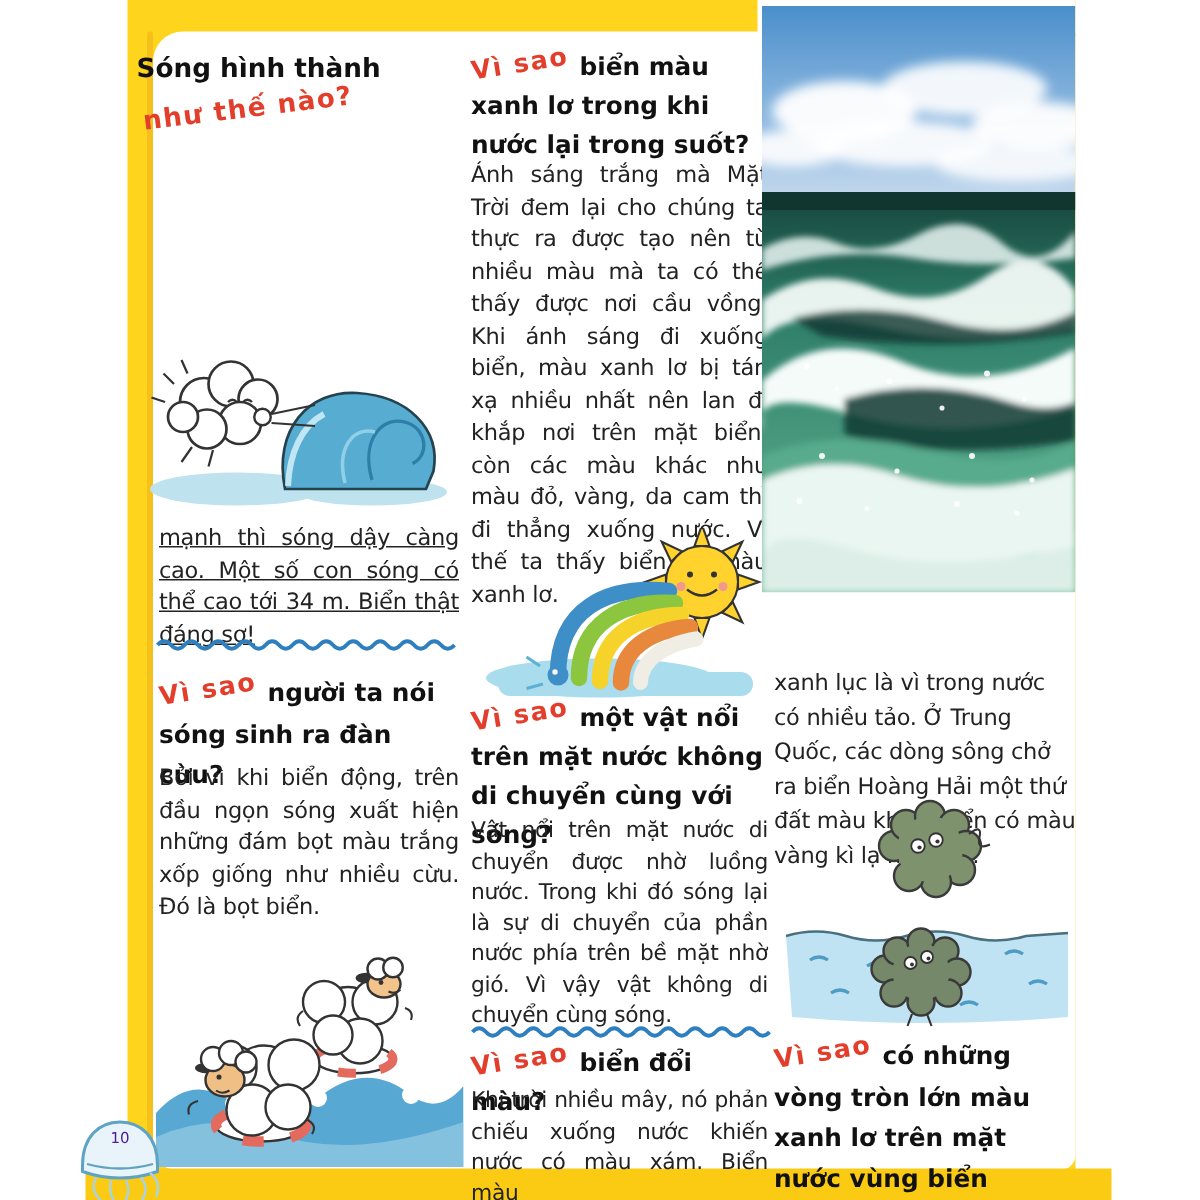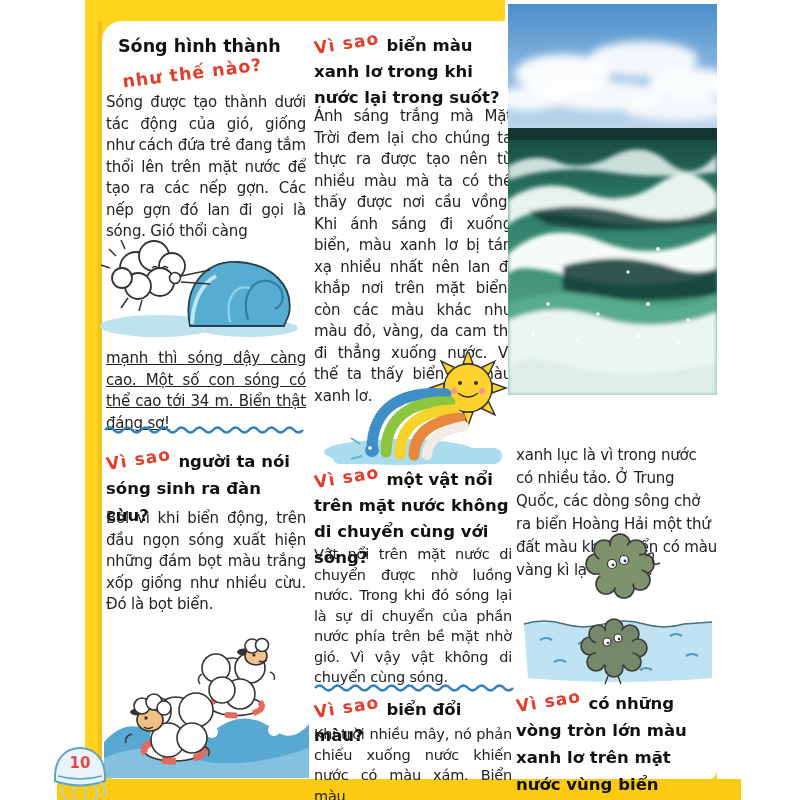--- a/index.html
+++ b/index.html
@@ -15,40 +15,39 @@
   .body{font-size:15px;line-height:21.5px;color:#222;letter-spacing:-0.2px;margin:0;}
   .jus{text-align:justify;}
   .small{font-size:14.5px;line-height:20.5px;}
   .c3body{font-size:15px;line-height:23px;margin-top:40px;}
   .qhead{font-weight:bold;font-size:16.5px;line-height:26px;color:#111;margin:0;}
   .lh27{line-height:27px;}
   .visao{color:#E23E2B;display:inline-block;transform:rotate(-9deg);font-size:17px;font-weight:bold;letter-spacing:1.2px;margin-right:7px;position:relative;top:-2px;}
   .title-black{font-weight:bold;font-size:17.5px;color:#111;line-height:24px;}
   .title-red{color:#E23E2B;font-weight:bold;font-size:17.5px;transform:rotate(-7deg);display:inline-block;margin:5px 0 0 4px;letter-spacing:1px;}
   .pagenum{left:50px;top:744px;width:60px;height:56px;}
-  .pagenum .num{position:absolute;left:0;top:10px;width:60px;text-align:center;font-weight:bold;font-size:15px;color:#ef4444;}
+  .pagenum .num{position:absolute;left:0;top:10px;width:60px;text-align:center;font-weight:normal;font-size:10px;color:#4c1d95;}
   svg{display:block;}
 </style>
 </head>
 <body>
 
 <div id="canvas">
 
   <div class="abs yellow-page"></div>
   <div class="abs white-patch"></div>
   <div class="abs content-panel"></div>
   <div class="abs gutter-line"></div>
   <div class="abs bottom-band"></div>
 
-  <div class="abs" style="left:118px;top:34px;width:202px;">
+  <div class="abs" style="left:91px;top:34px;width:202px;">
     <div class="title-black">Sóng hình thành</div>
     <div class="title-red">như thế nào?</div>
   </div>
 
-  <p class="abs body jus" style="left:106px;top:92px;width:200px;">Sóng được tạo thành dưới tác động của gió, giống như cách đứa trẻ đang tắm thổi lên trên mặt nước để tạo ra các nếp gợn. Các nếp gợn đó lan đi gọi là sóng. Gió thổi càng</p>
 
   <div class="abs" style="left:98px;top:226px;width:208px;height:114px;">
     <svg viewBox="0 0 208 114" width="208" height="114">
       <ellipse cx="60" cy="100" rx="58" ry="11" fill="#BFE2EF"></ellipse>
       <ellipse cx="150" cy="102" rx="50" ry="9" fill="#BFE2EF"></ellipse>
       <path d="M92,100 C84,60 108,34 140,36 C174,38 196,60 191,88 L186,100 Z" fill="#57ACD2" stroke="#25424F" stroke-width="1.8"></path>
       <path d="M150,94 C142,66 158,50 174,56 C187,61 188,78 177,83" fill="none" stroke="#2E7FA8" stroke-width="2.2"></path>
       <path d="M132,96 C126,72 138,58 152,62" fill="none" stroke="#8FD0E8" stroke-width="2.4"></path>
       <path d="M94,98 C95,76 103,58 118,50" fill="none" stroke="#BFE6F2" stroke-width="4"></path>
       <g fill="#ffffff" stroke="#333333" stroke-width="1.8">

